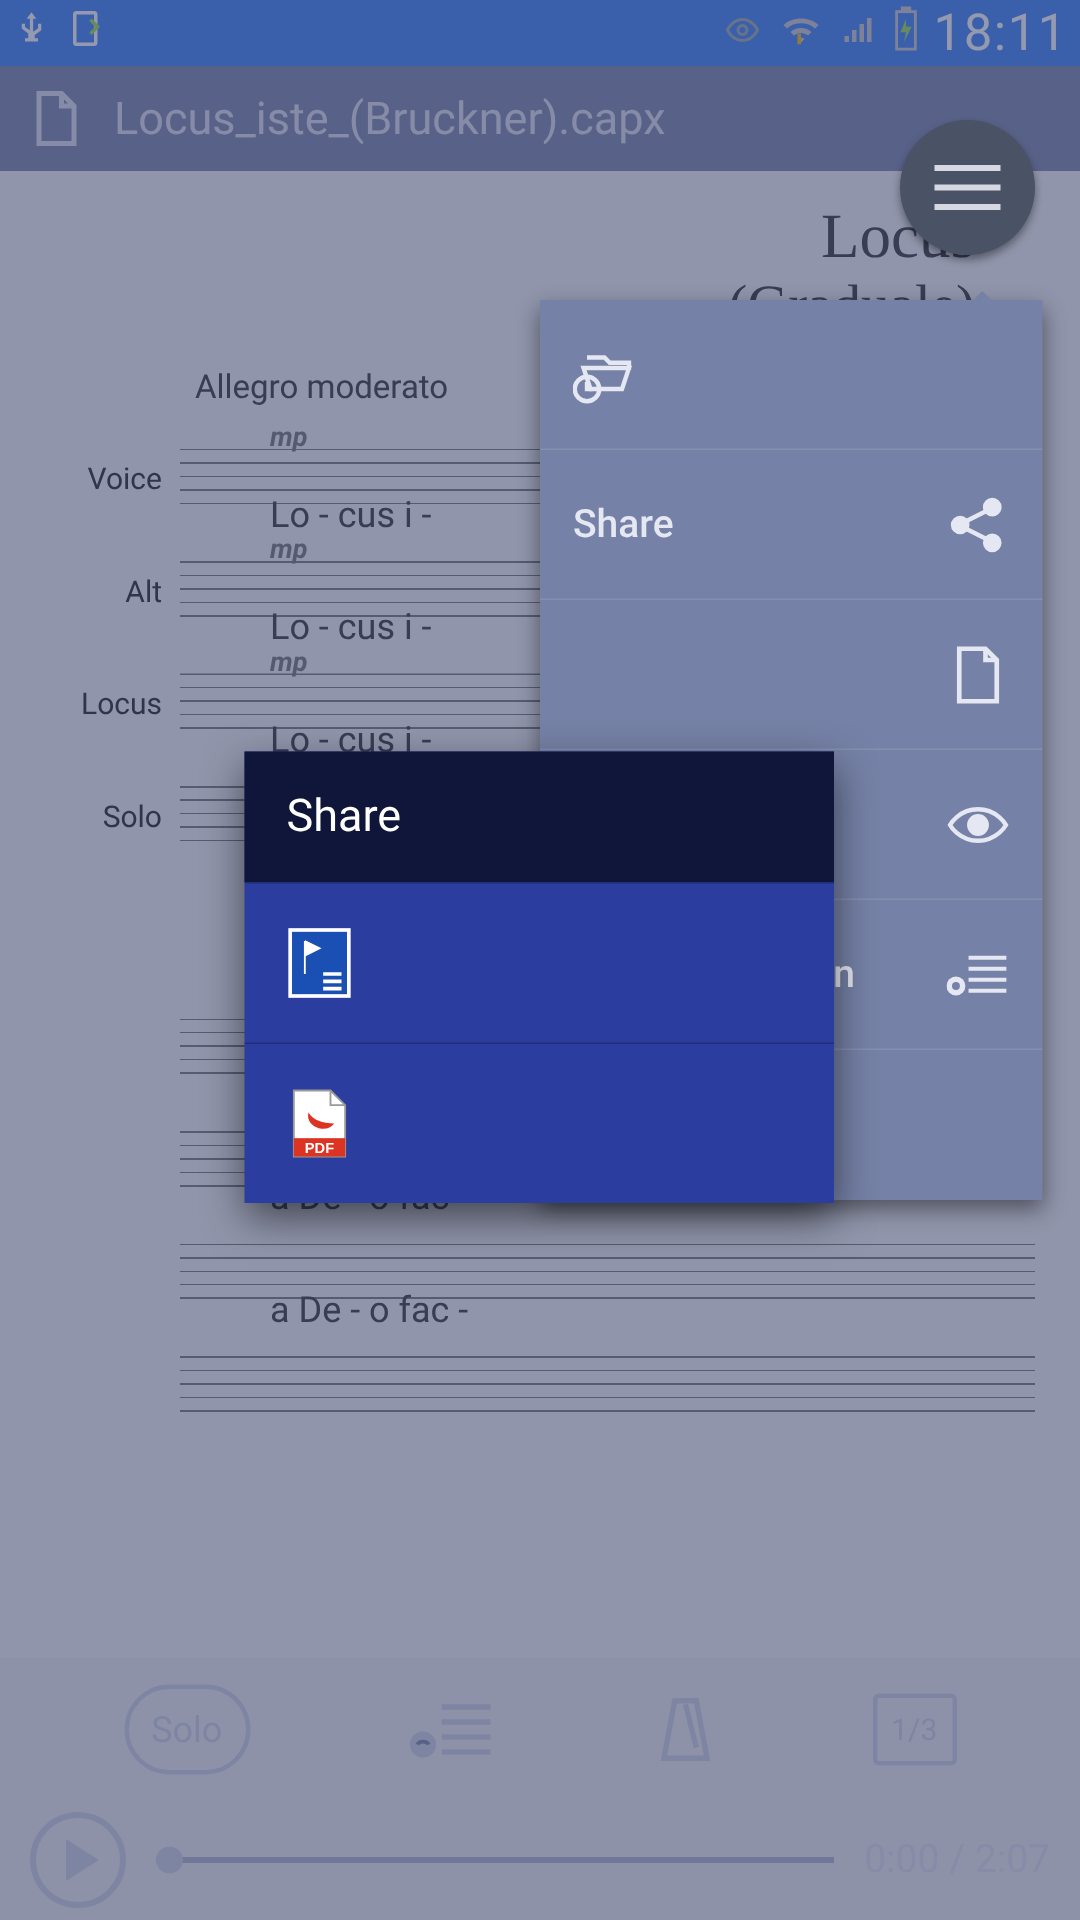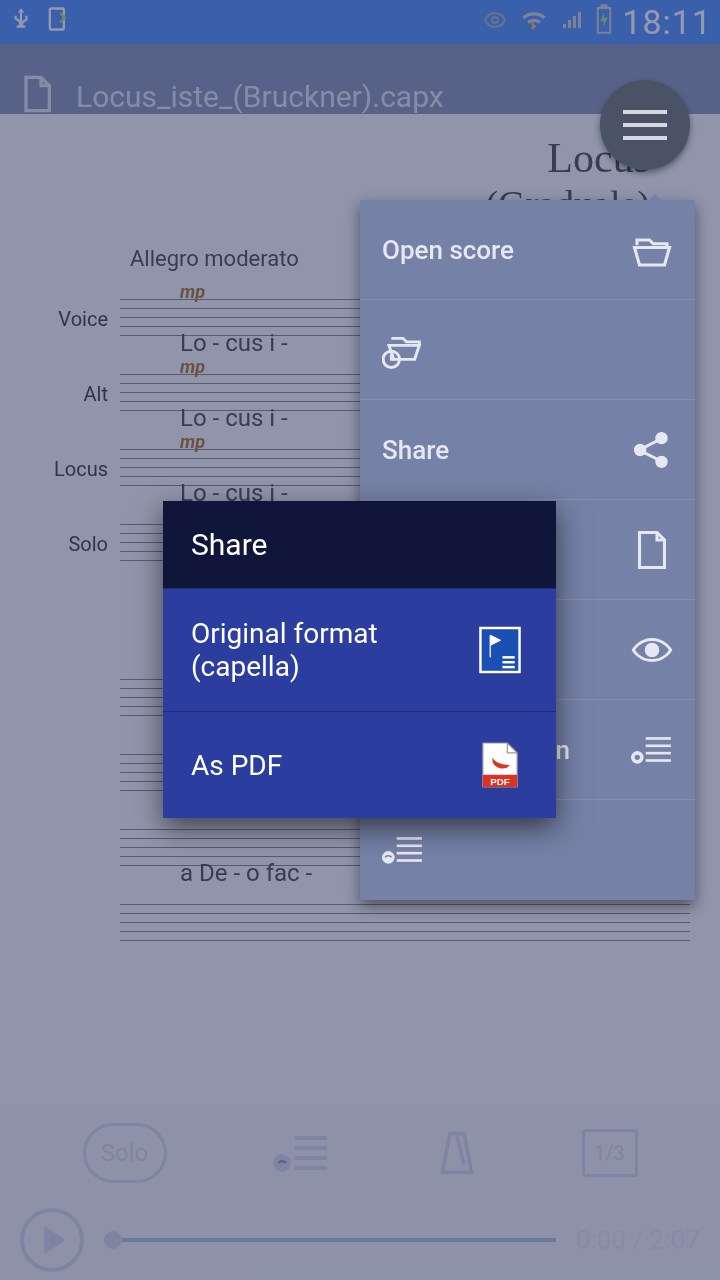--- a/index.html
+++ b/index.html
@@ -6,36 +6,36 @@
     html, body { width: 720px; height: 1280px; overflow: hidden; font-family: Roboto, Arial, sans-serif; }
     body { position: relative; background: #f0f0f0; }
 
     
     .status-bar { height: 44px; background: #3b82f6; color: #fff; display: flex; align-items: center; padding: 0 8px; font-size: 28px; }
     .status-left { display: flex; align-items: center; gap: 10px; }
     .status-right { margin-left: auto; display: flex; align-items: center; gap: 8px; }
     .status-time { font-size: 34px; letter-spacing: 1px; }
 
     
-    .app-header { height: 70px; background: #7b86a8; display: flex; align-items: flex-end; padding: 0 16px; gap: 20px; }
+    .app-header { height: 70px; background: #7b86a8; display: flex; align-items: center; padding: 0 16px; gap: 20px; }
     .app-header .file-icon { width: 40px; height: 40px; }
     .app-header .title { color: #e0e3ee; font-size: 30px; }
 
     
     .score-area { position: absolute; top: 114px; left: 0; right: 0; bottom: 175px; background: #f5f5f5; padding: 20px 30px; overflow: hidden; }
     .score-title { text-align: right; font-size: 42px; font-family: Georgia, serif; color: #333; margin-right: 40px; }
     .score-subtitle { text-align: right; font-size: 38px; font-family: Georgia, serif; color: #333; margin-right: 40px; }
     .tempo { font-size: 22px; margin-top: 20px; margin-left: 100px; color: #333; }
     .staves { margin-top: 10px; }
     .staff-row { display: flex; align-items: center; height: 75px; }
     .staff-label { width: 90px; font-size: 20px; text-align: right; padding-right: 12px; color: #222; }
     .staff-lines { flex: 1; height: 40px; position: relative; }
     .staff-lines::before { content: ""; position: absolute; inset: 0; background: repeating-linear-gradient(to bottom, #777 0 1px, transparent 1px 9px); }
     .lyric { position: absolute; bottom: -18px; left: 60px; font-size: 24px; color: #333; }
-    .dynamic { position: absolute; top: -18px; left: 60px; font-style: italic; font-weight: bold; font-size: 18px; color: #a16207; }
+    .dynamic { position: absolute; top: -18px; left: 60px; font-style: italic; font-weight: bold; font-size: 18px; color: #737373; }
 
     
     .fab { position: absolute; top: 80px; right: 30px; width: 90px; height: 90px; border-radius: 50%; background: #4a5266; display: flex; align-items: center; justify-content: center; box-shadow: 0 3px 6px rgba(0,0,0,.4); }
     .fab .bars { width: 44px; height: 30px; display: flex; flex-direction: column; justify-content: space-between; }
     .fab .bars span { height: 4px; background: #d7d9e2; }
 
     
     .side-menu { position: absolute; top: 200px; right: 25px; width: 335px; background: #7581a6; box-shadow: 0 6px 14px rgba(0,0,0,.45); }
     .side-menu::before { content: ""; position: absolute; top: -16px; right: 30px; border: 10px solid transparent; border-bottom-color: #7581a6; }
     .menu-item { height: 100px; display: flex; align-items: center; padding: 0 22px; border-bottom: 1px solid rgba(255,255,255,.12); }
@@ -221,28 +221,20 @@
 <div class="fab">
   <div class="bars">
       <span></span>
       <span></span>
       <span></span>
     </div>
 </div>
 
 <div class="side-menu">
   <div class="menu-item">
-    <span class="menu-label">Open score</span>
-    <span class="menu-icon">
-      <svg width="40" height="36" viewBox="0 0 32 28">
-          <path d="M4 10V6h10l3 3h11v4M2 12h28l-4 14H6z"></path>
-        </svg>
-    </span>
-  </div>
-  <div class="menu-item">
     <span class="menu-icon">
       <svg width="44" height="40" viewBox="0 0 36 32">
           <path d="M8 6h10l3 3h11v4M6 12h26l-4 12H10z"></path>
           <circle cx="8" cy="24" r="7"></circle>
           <path d="M8 20v4h3"></path>
         </svg>
     </span>
   </div>
   <div class="menu-item">
     <span class="menu-label">Share</span>
@@ -297,33 +289,31 @@
           <circle cx="6" cy="22" r="6" fill="#e5e8f2" stroke="none"></circle>
           <path d="M3 22c1-2 5-2 6 0" stroke="#7581a6" stroke-width="1.5"></path>
         </svg>
     </span>
   </div>
 </div>
 
 <div class="dialog">
   <div class="dialog-header">Share</div>
   <div class="dialog-opt">
-    <span class="opt-label">Original format (capella)</span>
     <span class="opt-icon">
       <svg width="44" height="50" viewBox="0 0 36 40">
           <rect x="2" y="2" width="32" height="36" fill="#1a4fb3" stroke="#fff" stroke-width="2"></rect>
           <path d="M10 8v18M10 8l8 4-8 4" fill="#fff" stroke="#fff"></path>
           <line x1="20" y1="26" x2="30" y2="26" stroke="#fff" stroke-width="2"></line>
           <line x1="20" y1="30" x2="30" y2="30" stroke="#fff" stroke-width="2"></line>
           <line x1="20" y1="34" x2="30" y2="34" stroke="#fff" stroke-width="2"></line>
         </svg>
     </span>
   </div>
   <div class="dialog-opt">
-    <span class="opt-label">As PDF</span>
     <span class="opt-icon">
       <svg width="44" height="50" viewBox="0 0 36 40">
           <path d="M4 2h20l8 8v28H4z" fill="#fff" stroke="#999"></path>
           <path d="M24 2v8h8" fill="none" stroke="#999"></path>
           <path d="M12 14c-2 8 10 12 14 6-6 0-12-2-14-6z" fill="#d32"></path>
           <rect x="4" y="28" width="28" height="10" fill="#d32"></rect>
           <text x="18" y="36" text-anchor="middle" fill="#fff" font-size="8" font-family="Arial" font-weight="bold">PDF</text>
         </svg>
     </span>
   </div>

